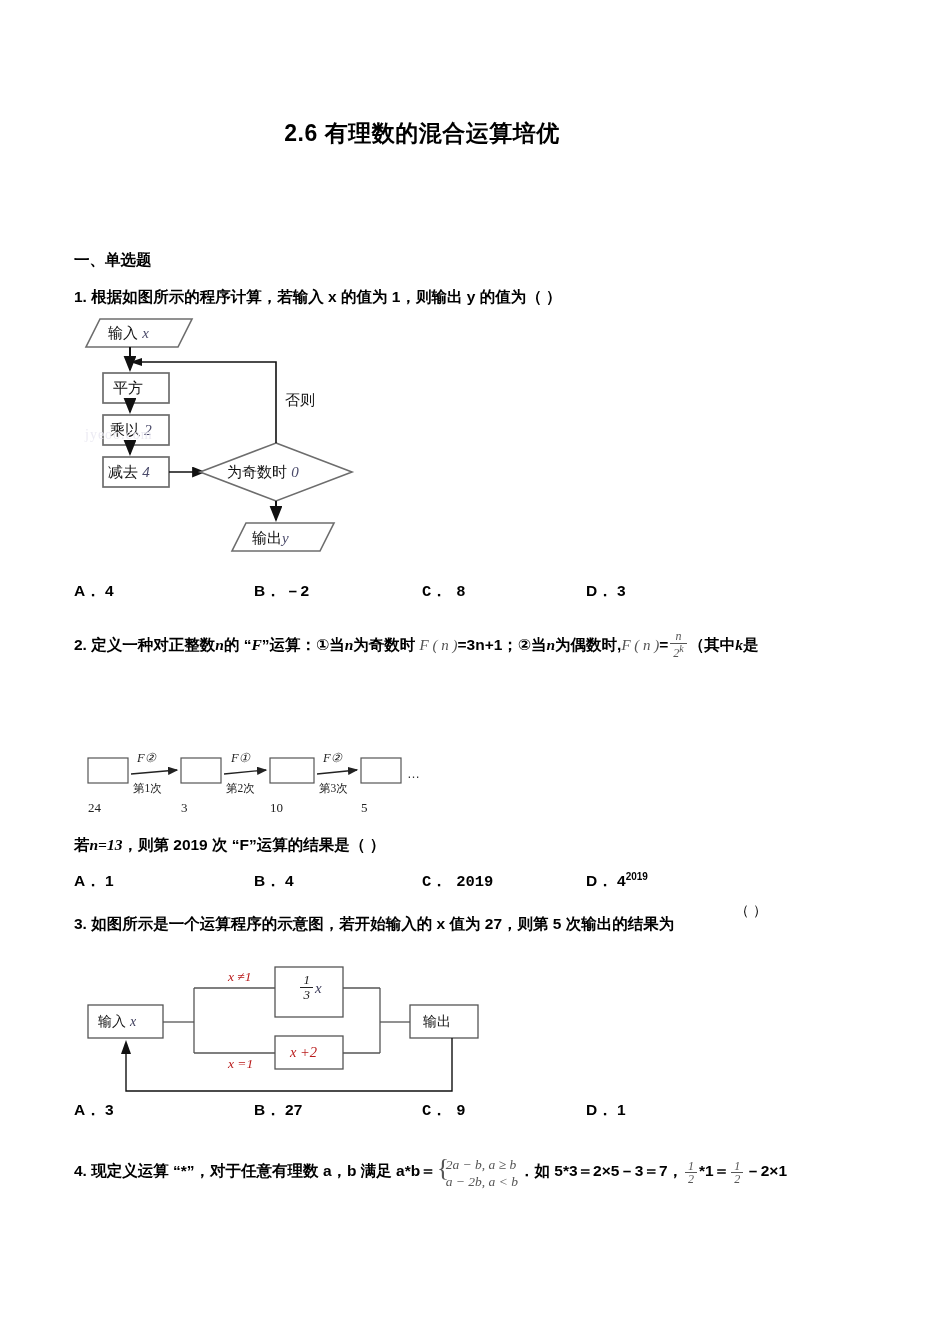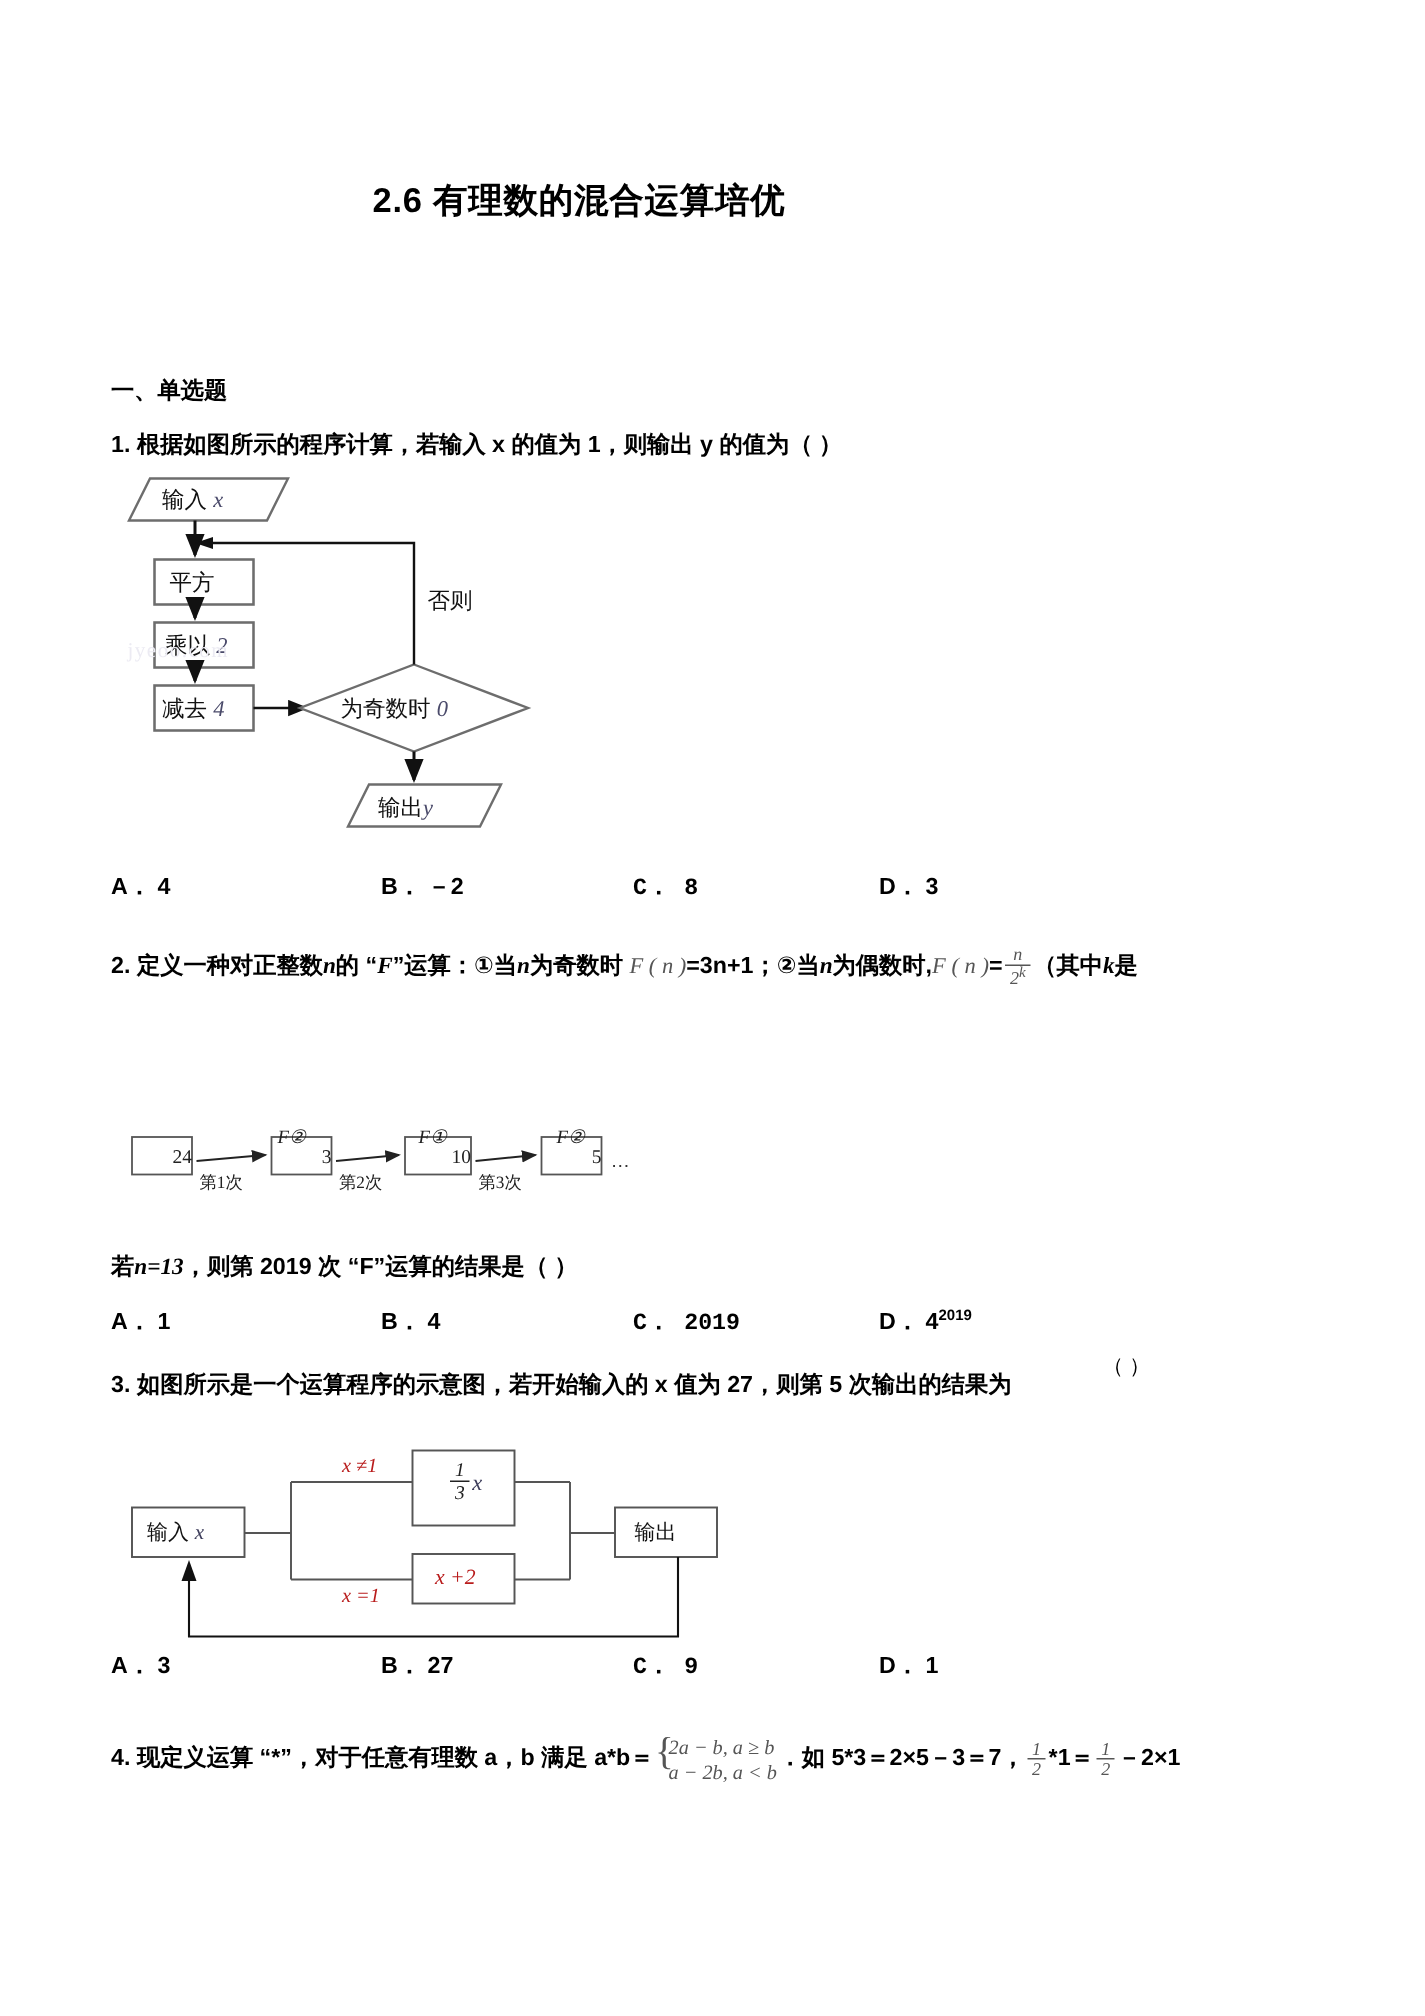--- a/index.html
+++ b/index.html
@@ -24,20 +24,21 @@
 
   
   .doc-title {
     position: absolute;
     left: 0; top: 118px;
     width: 772px;
     text-align: center;
     font-size: 23px;
     font-weight: bold;
     letter-spacing: 0.5px;
+    padding-left: 36px;
   }
 
   
   .txt {
     position: absolute;
     font-size: 15.5px;
     font-weight: bold;
     line-height: 1.5;
     white-space: nowrap;
   }
@@ -113,30 +114,30 @@
   }
 
   
   .chain { position: absolute; left: 85px; top: 748px; width: 350px; height: 62px; }
   .chain svg { position: absolute; left: 0; top: 0; }
   .chain .boxval {
     position: absolute;
     font-size: 13px;
     font-family: "Liberation Serif", "DejaVu Serif", serif;
     color: #222;
-    text-align: right;
+    text-align: left;
+    margin-top: 37px;
   }
   .chain .flab {
     position: absolute;
     font-size: 12.5px;
     font-family: "Liberation Serif", "DejaVu Serif", serif;
     font-style: italic;
     color: #222;
     white-space: nowrap;
-    margin-left: 48px;
   }
   .chain .nlab {
     position: absolute;
     font-size: 11.5px;
     font-family: "Liberation Serif", "DejaVu Serif", serif;
     color: #222;
     white-space: nowrap;
   }
   .chain .dots {
     position: absolute;

